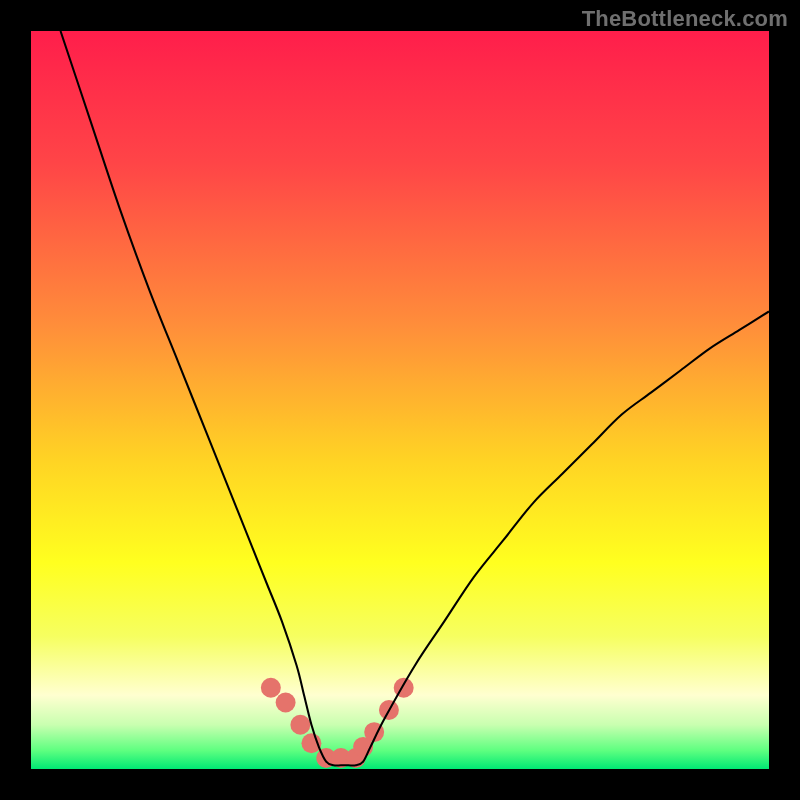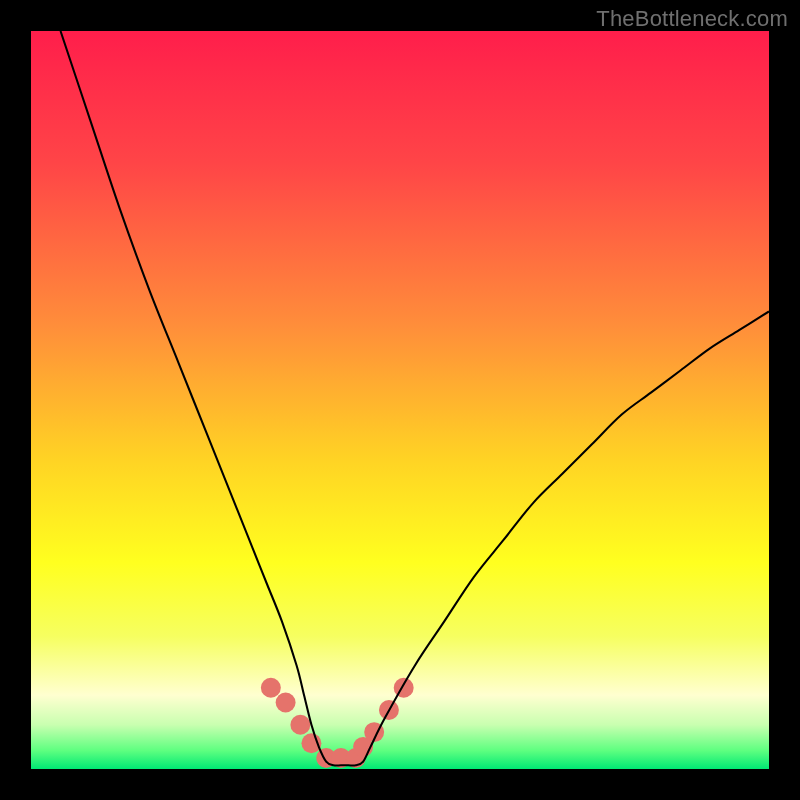--- a/index.html
+++ b/index.html
@@ -27,21 +27,21 @@
   .gradient-bg {
     position: absolute;
     inset: 0;
   }
   .watermark {
     position: absolute;
     top: 6px;
     right: 12px;
     color: #6f6f6f;
     font-size: 22px;
-    font-weight: 400;
+    font-weight: 700;
     letter-spacing: 0.2px;
     user-select: none;
   }
   svg.curve {
     position: absolute;
     inset: 0;
   }
 </style>
 </head>
 <body>

